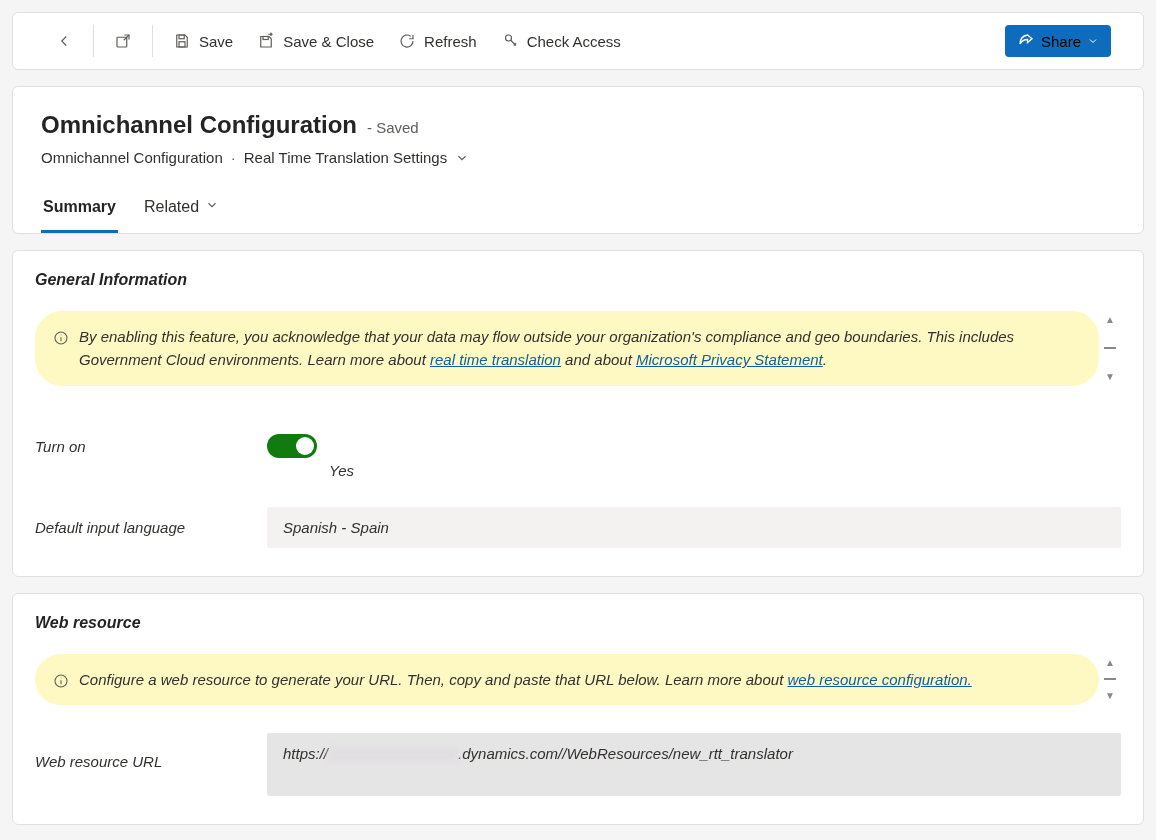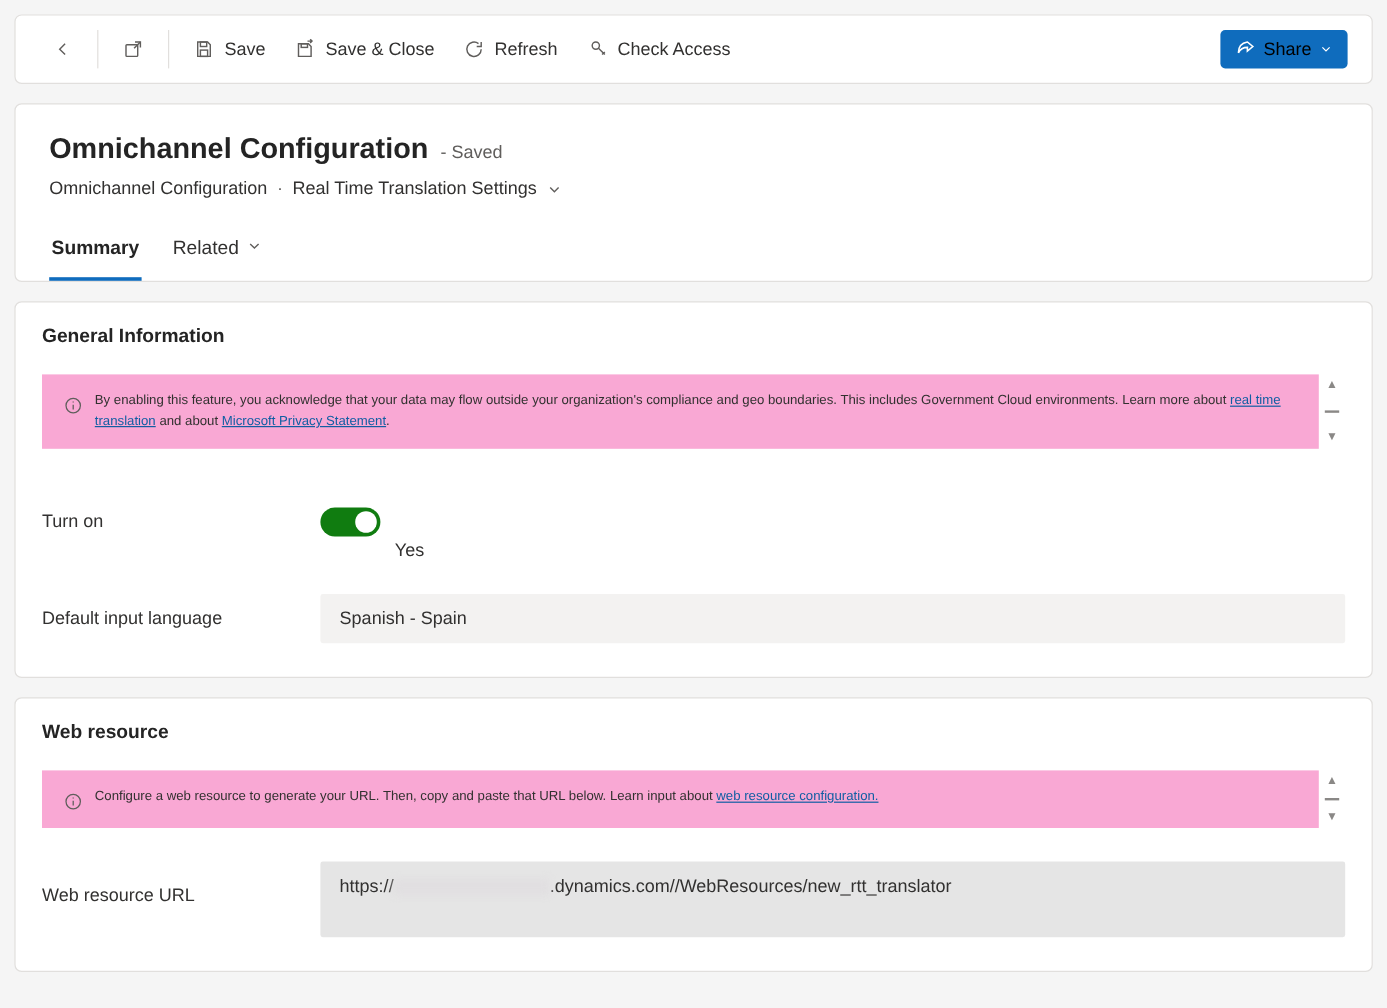--- a/index.html
+++ b/index.html
@@ -14,21 +14,21 @@
   .card {
     background: #fff;
     border: 1px solid #e1dfdd;
     border-radius: 6px;
     margin-bottom: 16px;
   }
   
   .toolbar {
     display: flex;
     align-items: center;
-    padding: 8px 20px;
+    padding: 8px 32px;
     gap: 4px;
     height: 58px;
   }
   .toolbar-btn {
     display: inline-flex;
     align-items: center;
     gap: 8px;
     padding: 8px 10px;
     border-radius: 4px;
     cursor: pointer;
@@ -87,36 +87,37 @@
     display: inline-flex;
     align-items: center;
     gap: 6px;
   }
   .tab.active {
     font-weight: 600;
     border-bottom-color: #0f6cbd;
     color: #242424;
   }
   
-  .section-card { padding: 20px 22px 28px 22px; }
+  .section-card { padding: 20px 22px 28px 22px; font-style: italic; }
   .section-title { font-size: 16px; font-weight: 600; margin-bottom: 22px; color:#242424;}
   .info-banner-wrap {
     position: relative;
     display: flex;
     align-items: stretch;
   }
   .info-banner {
     flex: 1;
-    background: #f9a8d4;
+    background: #fef9c3;
     padding: 14px 18px;
-    font-size: 11px;
+    font-size: 15px;
     color: #323130;
     display: flex;
     gap: 10px;
     line-height: 1.55;
+    border-radius: 27px;
   }
   .info-banner a { color: #115ea3; text-decoration: underline; }
   .scroll-indicator {
     width: 22px;
     display: flex;
     flex-direction: column;
     align-items: center;
     justify-content: space-between;
     padding: 4px 0;
     color: #8a8886;
@@ -330,21 +331,21 @@
   <div class="section-title">Web resource</div>
   <div class="info-banner-wrap">
     <div class="info-banner">
       <span class="info-icon">
         <svg viewBox="0 0 24 24" fill="none" stroke="#605e5c" stroke-width="1.6">
             <circle cx="12" cy="12" r="9"></circle>
             <path d="M12 7v1M12 11v6"></path>
           </svg>
       </span>
       <span>
-        <span>Configure a web resource to generate your URL. Then, copy and paste that URL below. Learn input about </span><a href="#">web resource configuration.</a>
+        <span>Configure a web resource to generate your URL. Then, copy and paste that URL below. Learn more about </span><a href="#">web resource configuration.</a>
       </span>
     </div>
     <div class="scroll-indicator">
       <span class="tri">▲</span>
       <span class="bar"></span>
       <span class="tri">▼</span>
     </div>
   </div>
 
   <div class="form-row" style="align-items:flex-start">

